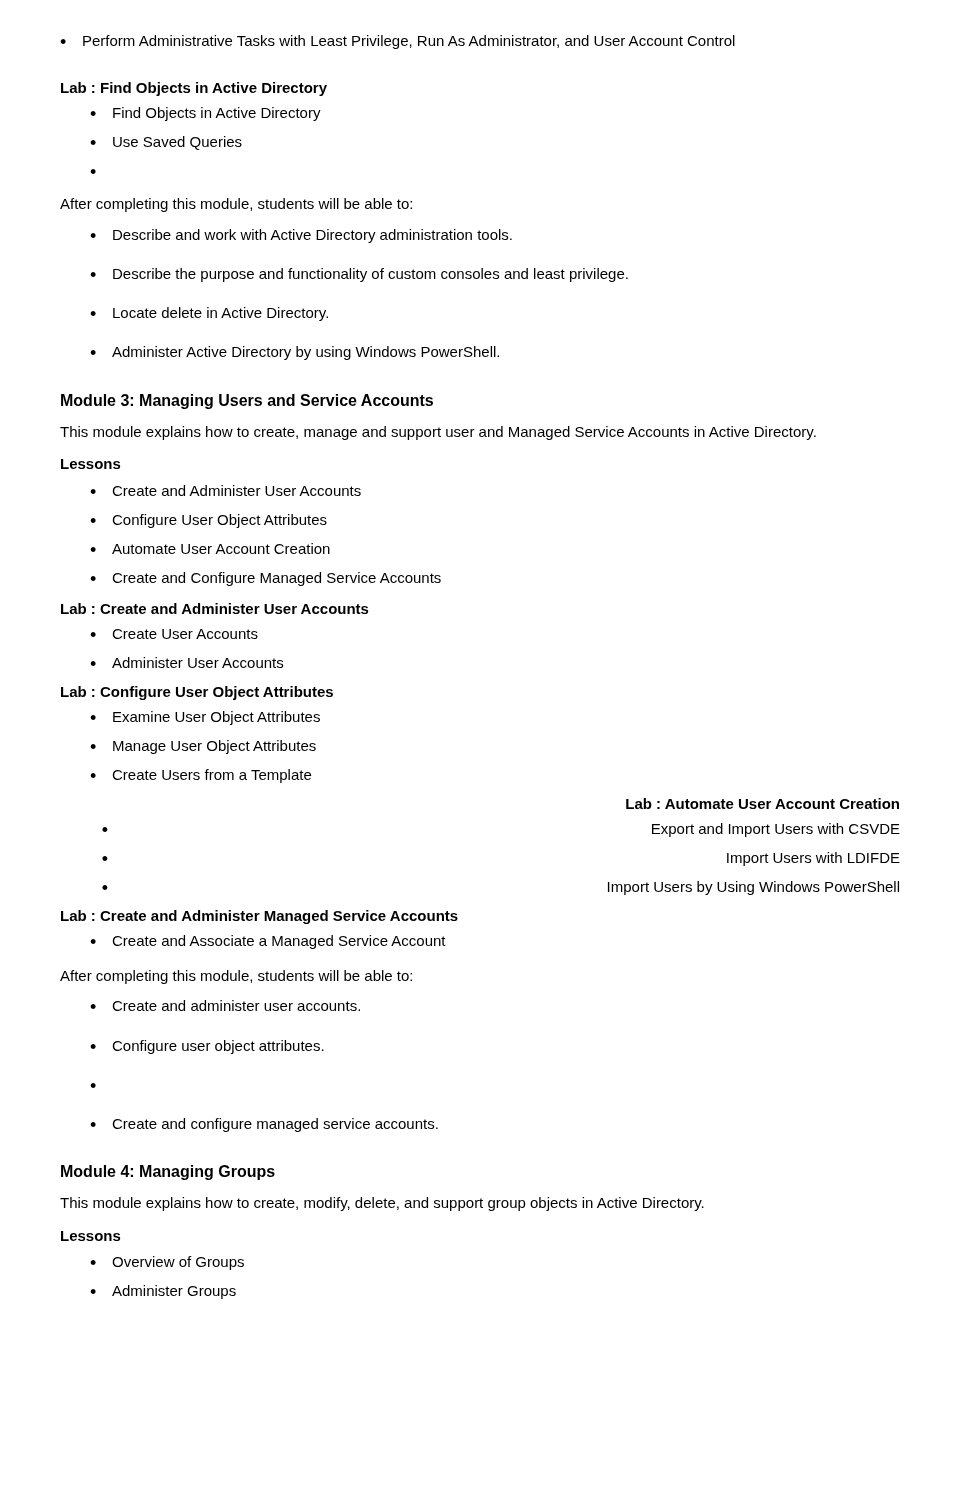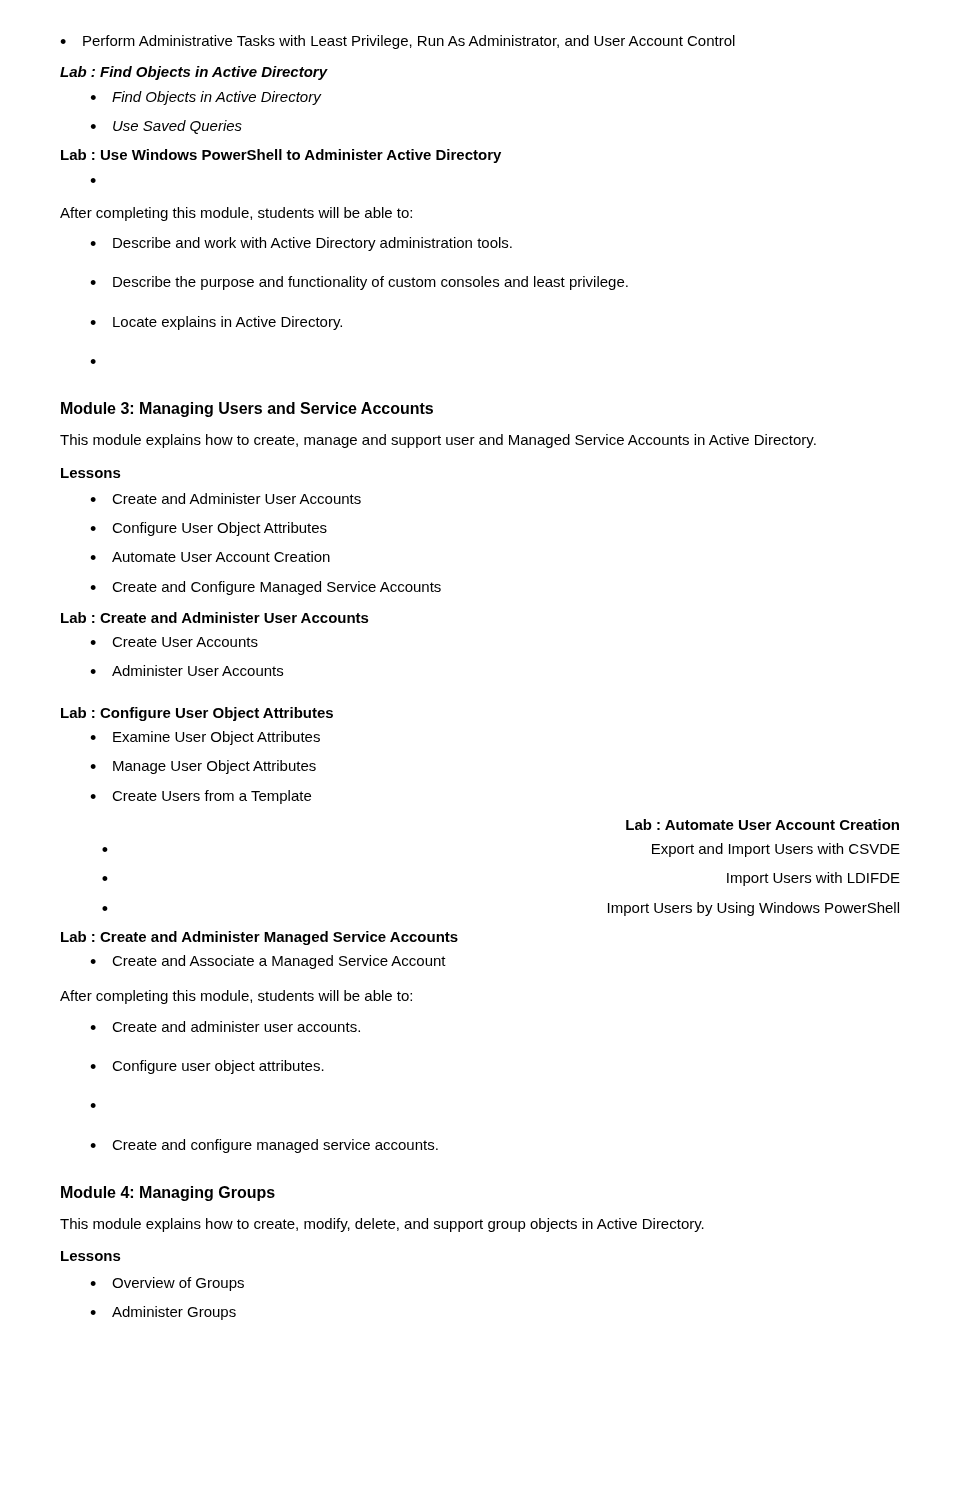--- a/index.html
+++ b/index.html
@@ -62,36 +62,35 @@
 </head>
 <body>
 
 <div>
   <div class="bullet-item">
     <span class="bullet">•</span>
     <span class="text">Perform Administrative Tasks with Least Privilege, Run As Administrator, and User Account Control</span>
   </div>
 </div>
 
-<div style="margin-top:6px;font-style:italic;">
+<div style="margin-top:22px;">
   <div class="lab-label">Lab : Find Objects in Active Directory</div>
   <div class="indent-list">
     <div class="bullet-item">
       <span class="bullet">•</span>
       <span class="text">Find Objects in Active Directory</span>
     </div>
     <div class="bullet-item">
       <span class="bullet">•</span>
       <span class="text">Use Saved Queries</span>
     </div>
   </div>
 </div>
 
 <div style="margin-top:4px;">
-  <div class="lab-label">Lab : Use Windows PowerShell to Administer Active Directory</div>
   <div class="indent-list">
     <div class="bullet-item">
       <span class="bullet">•</span>
     </div>
   </div>
 </div>
 
 <div style="margin-top:8px; margin-bottom:8px;">
   <span>After completing this module, students will be able to:</span>
 </div>
@@ -100,24 +99,25 @@
   <div class="bullet-item ability-item">
     <span class="bullet">•</span>
     <span class="text">Describe and work with Active Directory administration tools.</span>
   </div>
   <div class="bullet-item ability-item">
     <span class="bullet">•</span>
     <span class="text">Describe the purpose and functionality of custom consoles and least privilege.</span>
   </div>
   <div class="bullet-item ability-item">
     <span class="bullet">•</span>
-    <span class="text">Locate explains in Active Directory.</span>
-  </div>
-  <div class="bullet-item ability-item">
-    <span class="bullet">•</span>
+    <span class="text">Locate delete in Active Directory.</span>
+  </div>
+  <div class="bullet-item ability-item">
+    <span class="bullet">•</span>
+    <span class="text">Administer Active Directory by using Windows PowerShell.</span>
   </div>
 </div>
 
 <div>
   <div class="module-heading">Module 3: Managing Users and Service Accounts</div>
   <div class="paragraph">This module explains how to create, manage and support user and Managed Service Accounts in Active Directory.</div>
 
   <div class="lessons-label">Lessons</div>
   <div class="indent-list">
     <div class="bullet-item">
@@ -145,21 +145,21 @@
         <span class="bullet">•</span>
         <span class="text">Create User Accounts</span>
       </div>
       <div class="bullet-item">
         <span class="bullet">•</span>
         <span class="text">Administer User Accounts</span>
       </div>
     </div>
   </div>
 
-  <div style="margin-top:16px;">
+  <div style="margin-top:4px;">
     <div class="lab-label">Lab : Configure User Object Attributes</div>
     <div class="indent-list">
       <div class="bullet-item">
         <span class="bullet">•</span>
         <span class="text">Examine User Object Attributes</span>
       </div>
       <div class="bullet-item">
         <span class="bullet">•</span>
         <span class="text">Manage User Object Attributes</span>
       </div>

